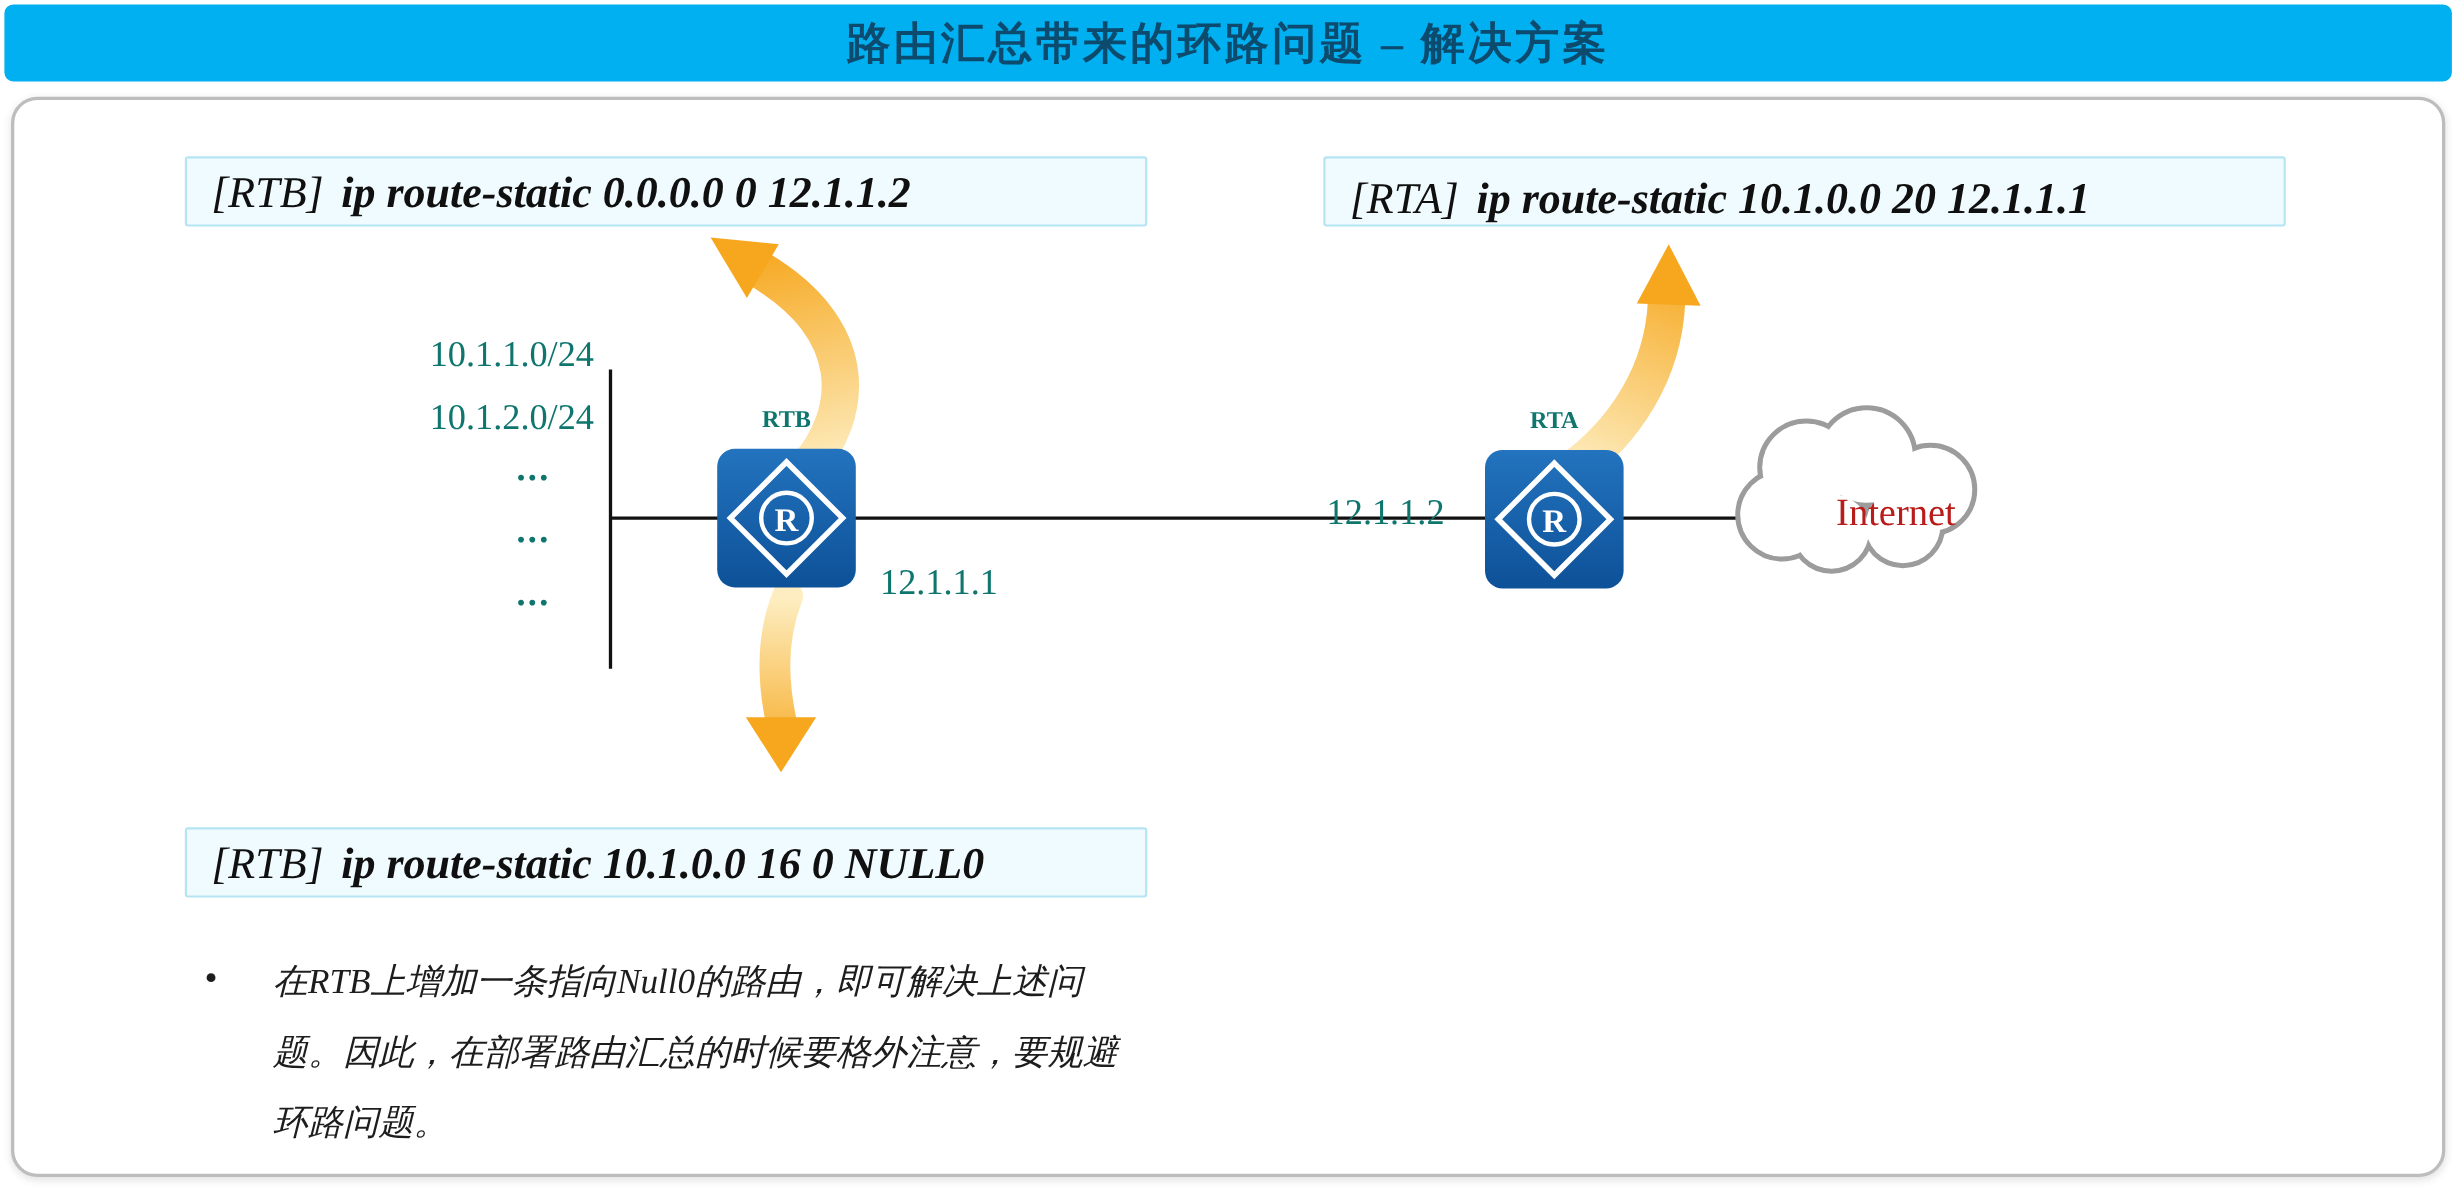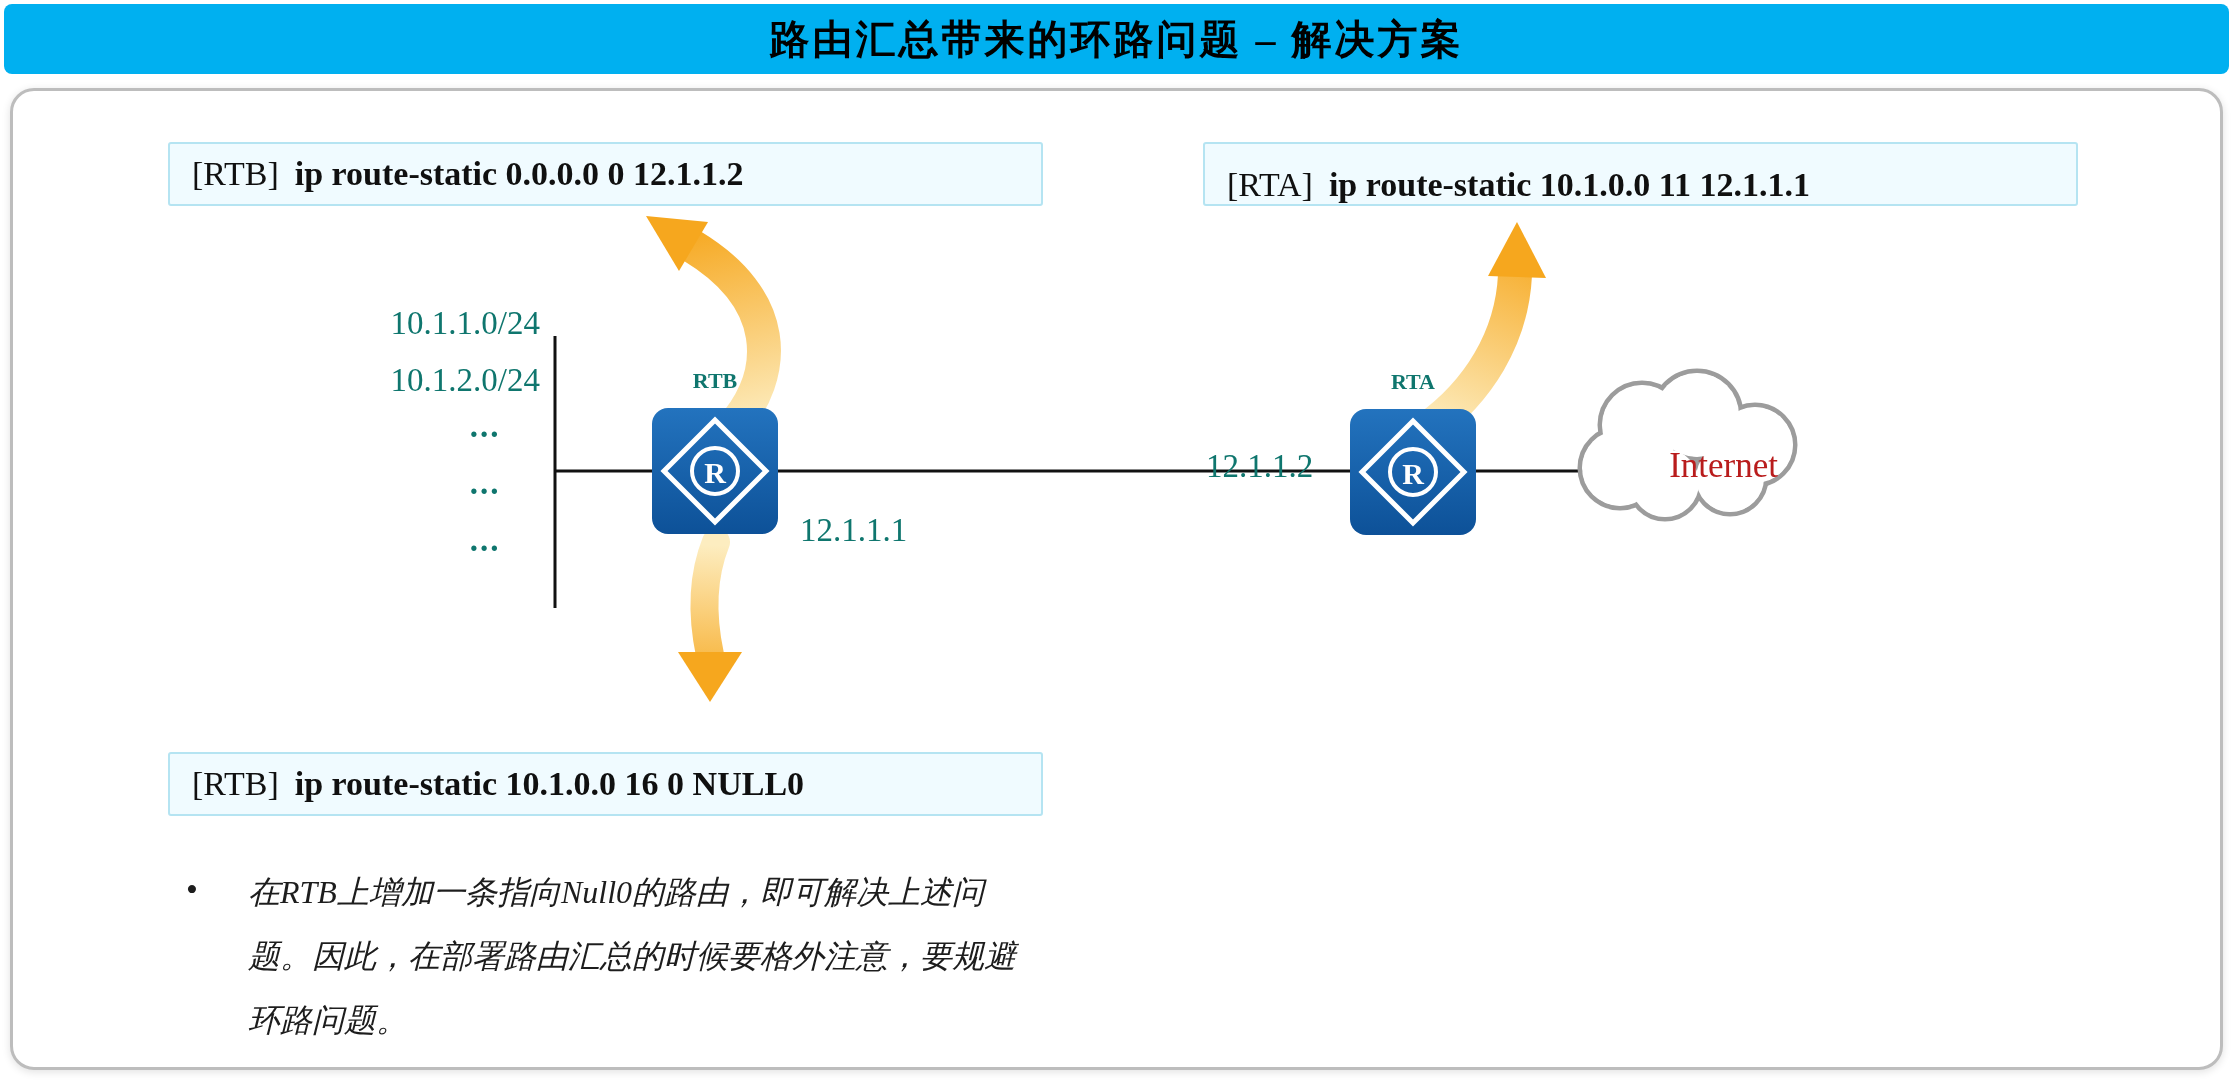--- a/index.html
+++ b/index.html
@@ -7,36 +7,36 @@
     position:relative; width:2233px; height:1080px; background:#ffffff;
     font-family:"Liberation Serif","DejaVu Serif",serif; overflow:hidden;
   }
   
   .banner {
     position:absolute; left:4px; right:4px; top:4px; height:70px;
     background:#00b0f0; border-radius:8px;
     display:flex; align-items:center; justify-content:center;
   }
   .banner h1 {
-    margin:0; color:#000000; font-size:40px; font-weight:700; letter-spacing:3px;
+    margin:0; color:#0c4a6e; font-size:40px; font-weight:700; letter-spacing:3px;
   }
   
   .card {
     position:absolute; left:10px; right:10px; top:88px; bottom:10px;
     background:#ffffff; border:3px solid #bdbdbd; border-radius:24px;
     box-shadow:0 2px 8px rgba(0,0,0,0.12);
   }
   
   .diagram-svg { position:absolute; left:0; top:0; width:2233px; height:1080px; }
   
   .cmd-box {
     position:absolute; height:64px; width:875px;
     background:#f0fbff; border:2px solid #b5e4f2; border-radius:3px;
     display:flex; align-items:center; padding-left:22px; box-sizing:border-box;
-    font-size:34px; color:#101010; white-space:nowrap;
+    font-size:40px; color:#101010; white-space:nowrap;font-style:italic;
   }
   .cmd-box .cmd-prefix { font-weight:400; margin-right:16px; }
   .cmd-box .cmd-text   { font-weight:700; }
   .cmd-topleft  { left:168px;  top:142px; }
   .cmd-topright { left:1203px; top:142px;align-items:flex-end; }
   .cmd-bottom   { left:168px;  top:752px; }
   
   .lbl { position:absolute; color:#0f766e; white-space:nowrap; }
   .net { left:240px; width:300px; text-align:right; font-size:33px; }
   .net.dots { text-align:center; padding-left:95px; font-weight:700; letter-spacing:2px; }
@@ -131,21 +131,21 @@
       <text x="1413" y="484" text-anchor="middle" font-size="30" font-weight="700" fill="#ffffff" font-family="Liberation Serif, DejaVu Serif, serif">R</text>
     </g>
   </svg>
 
   <div class="cmd-box cmd-topleft">
     <span class="cmd-prefix">[RTB]</span>
     <span class="cmd-text">ip route-static 0.0.0.0 0 12.1.1.2</span>
   </div>
   <div class="cmd-box cmd-topright">
     <span class="cmd-prefix">[RTA]</span>
-    <span class="cmd-text">ip route-static 10.1.0.0 11 12.1.1.1</span>
+    <span class="cmd-text">ip route-static 10.1.0.0 20 12.1.1.1</span>
   </div>
   <div class="cmd-box cmd-bottom">
     <span class="cmd-prefix">[RTB]</span>
     <span class="cmd-text">ip route-static 10.1.0.0 16 0 NULL0</span>
   </div>
 
   <div class="lbl net" style="top:305px">10.1.1.0/24</div>
   <div class="lbl net" style="top:362px">10.1.2.0/24</div>
   <div class="lbl net dots" style="top:408px">...</div>
   <div class="lbl net dots" style="top:465px">...</div>

